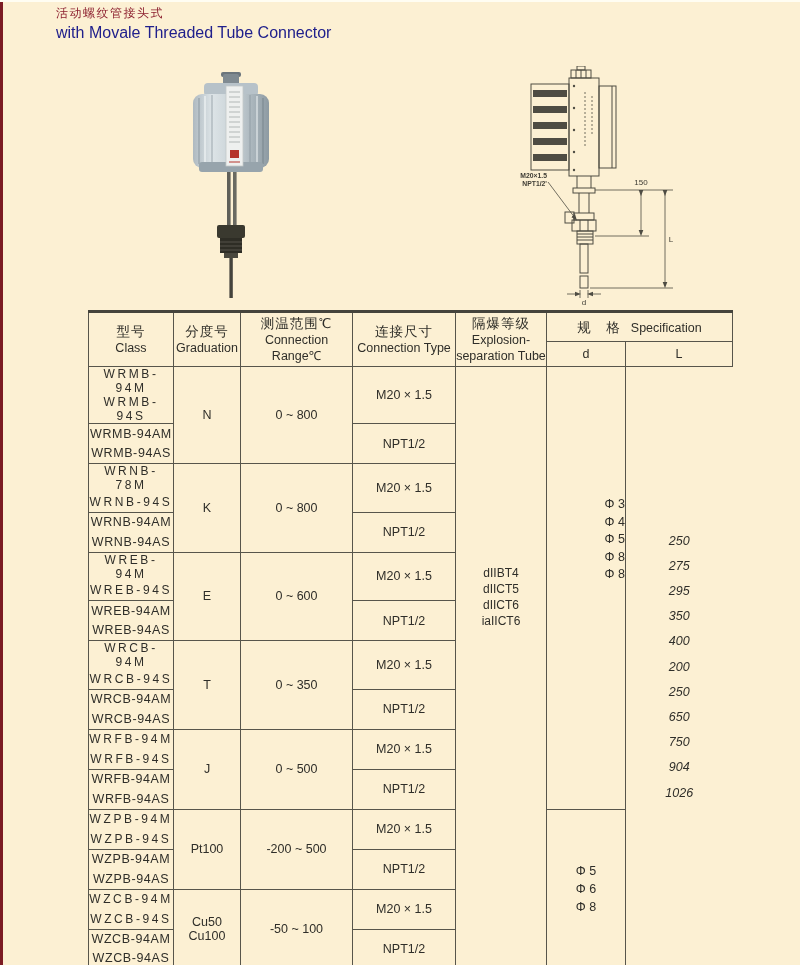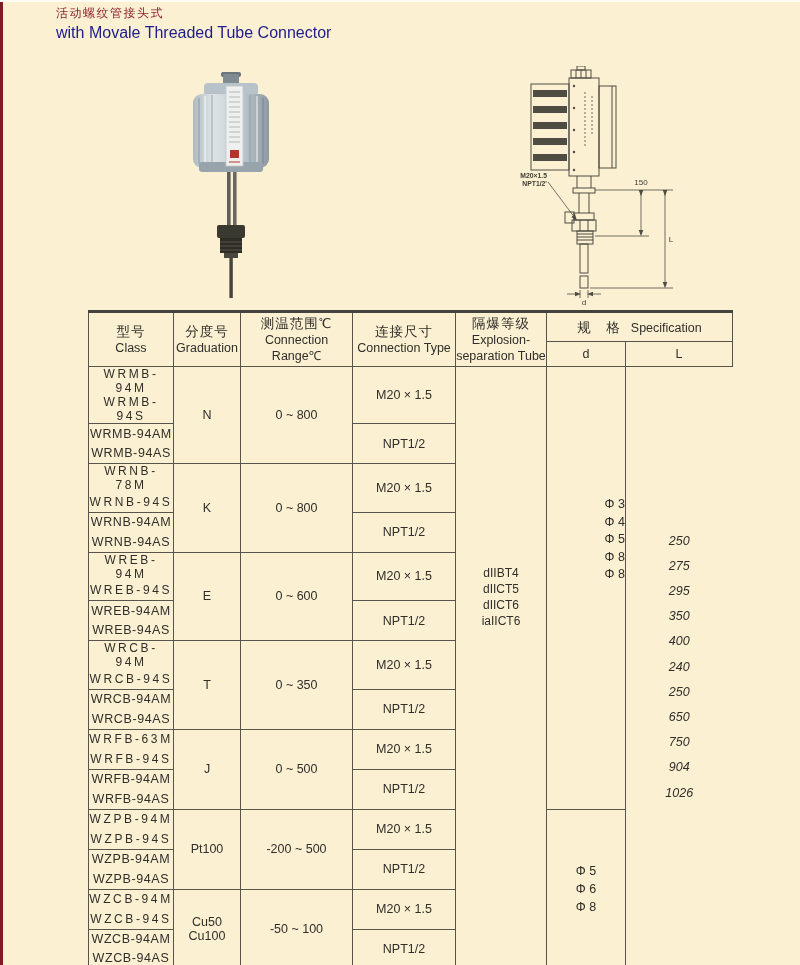--- a/index.html
+++ b/index.html
@@ -243,21 +243,21 @@
           <div>Φ 8</div>
         </div>
       </td>
       <td class="c-l b3" rowspan="28">
         <div class="l-block">
           <div>250</div>
           <div>275</div>
           <div>295</div>
           <div>350</div>
           <div>400</div>
-          <div>240</div>
+          <div>200</div>
           <div>250</div>
           <div>650</div>
           <div>750</div>
           <div>904</div>
           <div>1026</div>
         </div>
       </td>
     </tr>
     <tr>
         <td class="c-type ls-wide bl cb">WRMB-94S</td>
@@ -321,21 +321,21 @@
       </tr>
     <tr>
       <td class="c-type bl">WRCB-94AM</td>
       <td class="c-conn cb" rowspan="2">NPT1/2</td>
     </tr>
     <tr>
         <td class="c-type bl cb">WRCB-94AS</td>
       </tr>
 
     <tr>
-      <td class="c-type ls-wide bl">WRFB-63M</td>
+      <td class="c-type ls-wide bl">WRFB-94M</td>
       <td class="c-grad cb" rowspan="4">
           <div>J</div>
         </td>
       <td class="c-range cb" rowspan="4">0 ~ 500</td>
       <td class="c-conn cb" rowspan="2">M20 × 1.5</td>
     </tr>
     <tr>
         <td class="c-type ls-wide bl cb">WRFB-94S</td>
       </tr>
     <tr>

